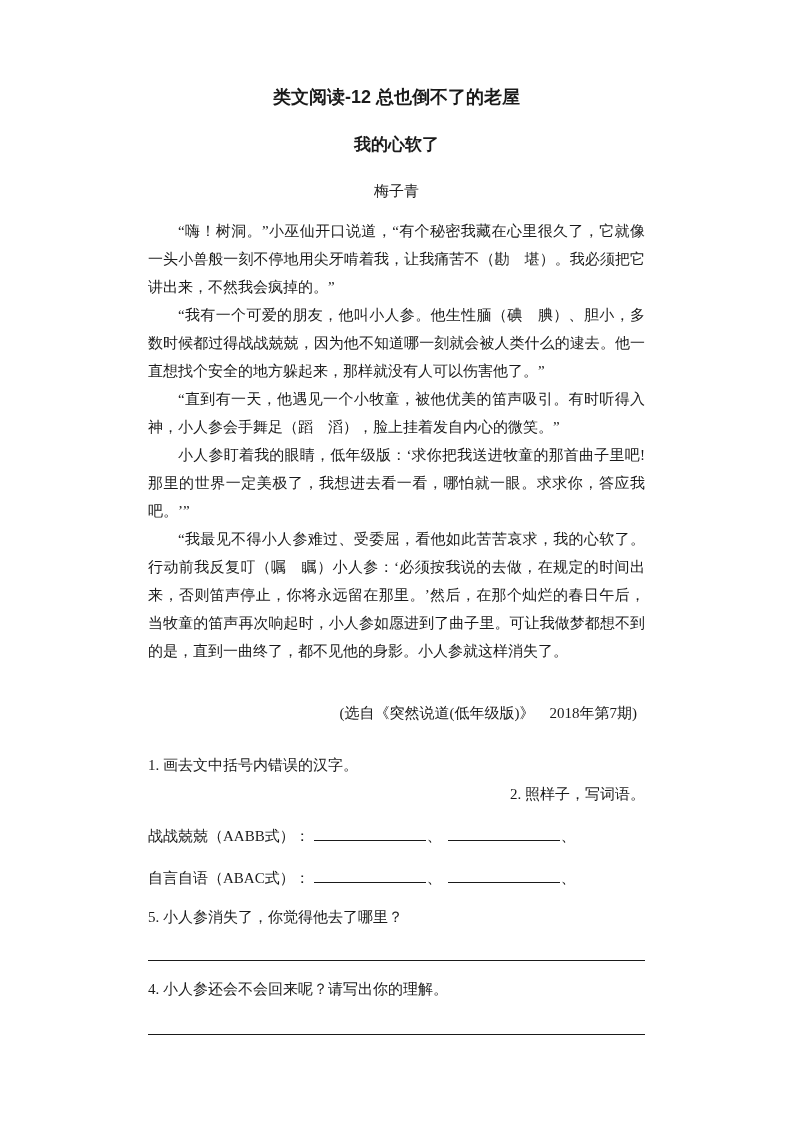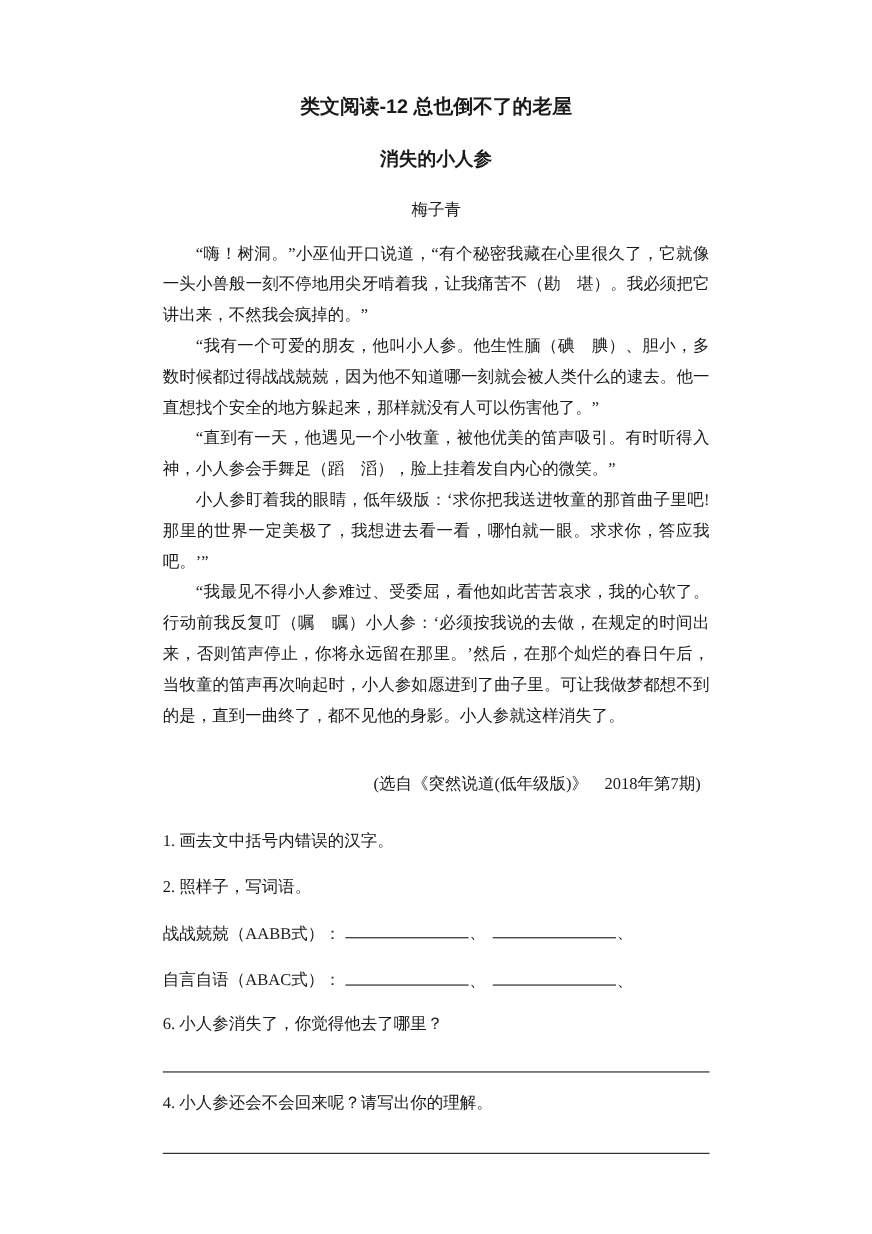--- a/index.html
+++ b/index.html
@@ -55,21 +55,21 @@
     text-align: right;
     margin-top: 36px;
     padding-right: 8px;
   }
   .question {
     font-family: Liberation Serif, serif;
     font-size: 15px;
     line-height: 21px;
   }
   .q1 { margin-top: 30px; }
-  .q2 { margin-top: 21px; }
+  .q2 { margin-top: 8px; text-align: right; }
   .q3 { margin-top: 18px; }
   .q4 { margin-top: 18px; }
   .fill-row {
     margin-top: 20px;
     font-size: 15px;
     line-height: 22px;
     white-space: nowrap;
   }
   .fill-word { font-family: "Liberation Sans", "DejaVu Sans", sans-serif; }
   .fill-pattern { font-family: Liberation Serif, serif; }
@@ -90,21 +90,21 @@
   .line-q3 { margin-top: 32px; }
   .line-q4 { margin-top: 34px; }
 </style>
 </head>
 <body>
 
 <div class="page">
 
   <h1 class="lesson-title">类文阅读-12 总也倒不了的老屋</h1>
 
-  <h2 class="story-title">消失的小人参</h2>
+  <h2 class="story-title">我的心软了</h2>
 
   <div class="author">梅子青</div>
 
   <div class="story-body">
     <p>“嗨！树洞。”小巫仙开口说道，“有个秘密我藏在心里很久了，它就像一头小兽般一刻不停地用尖牙啃着我，让我痛苦不（勘　堪）。我必须把它讲出来，不然我会疯掉的。”</p>
     <p>“我有一个可爱的朋友，他叫小人参。他生性腼（碘　腆）、胆小，多数时候都过得战战兢兢，因为他不知道哪一刻就会被人类什么的逮去。他一直想找个安全的地方躲起来，那样就没有人可以伤害他了。”</p>
     <p>“直到有一天，他遇见一个小牧童，被他优美的笛声吸引。有时听得入神，小人参会手舞足（蹈　滔），脸上挂着发自内心的微笑。”</p>
     <p>小人参盯着我的眼睛，低年级版：‘求你把我送进牧童的那首曲子里吧! 那里的世界一定美极了，我想进去看一看，哪怕就一眼。求求你，答应我吧。’”</p>
     <p>“我最见不得小人参难过、受委屈，看他如此苦苦哀求，我的心软了。行动前我反复叮（嘱　瞩）小人参：‘必须按我说的去做，在规定的时间出来，否则笛声停止，你将永远留在那里。’然后，在那个灿烂的春日午后，当牧童的笛声再次响起时，小人参如愿进到了曲子里。可让我做梦都想不到的是，直到一曲终了，都不见他的身影。小人参就这样消失了。</p>
   </div>
@@ -116,21 +116,21 @@
   <div class="question q2">2. 照样子，写词语。</div>
 
   <div class="fill-row">
     <span class="fill-word">战战兢兢</span><span class="fill-pattern">（AABB式）：</span><span class="blank"></span><span class="sep">、</span><span class="blank"></span><span class="sep">、</span>
   </div>
 
   <div class="fill-row">
     <span class="fill-word">自言自语</span><span class="fill-pattern">（ABAC式）：</span><span class="blank"></span><span class="sep">、</span><span class="blank"></span><span class="sep">、</span>
   </div>
 
-  <div class="question q3">6. 小人参消失了，你觉得他去了哪里？</div>
+  <div class="question q3">5. 小人参消失了，你觉得他去了哪里？</div>
 
   <div class="answer-line line-q3"></div>
 
   <div class="question q4">4. 小人参还会不会回来呢？请写出你的理解。</div>
 
   <div class="answer-line line-q4"></div>
 
 </div>
 
 </body></html>

